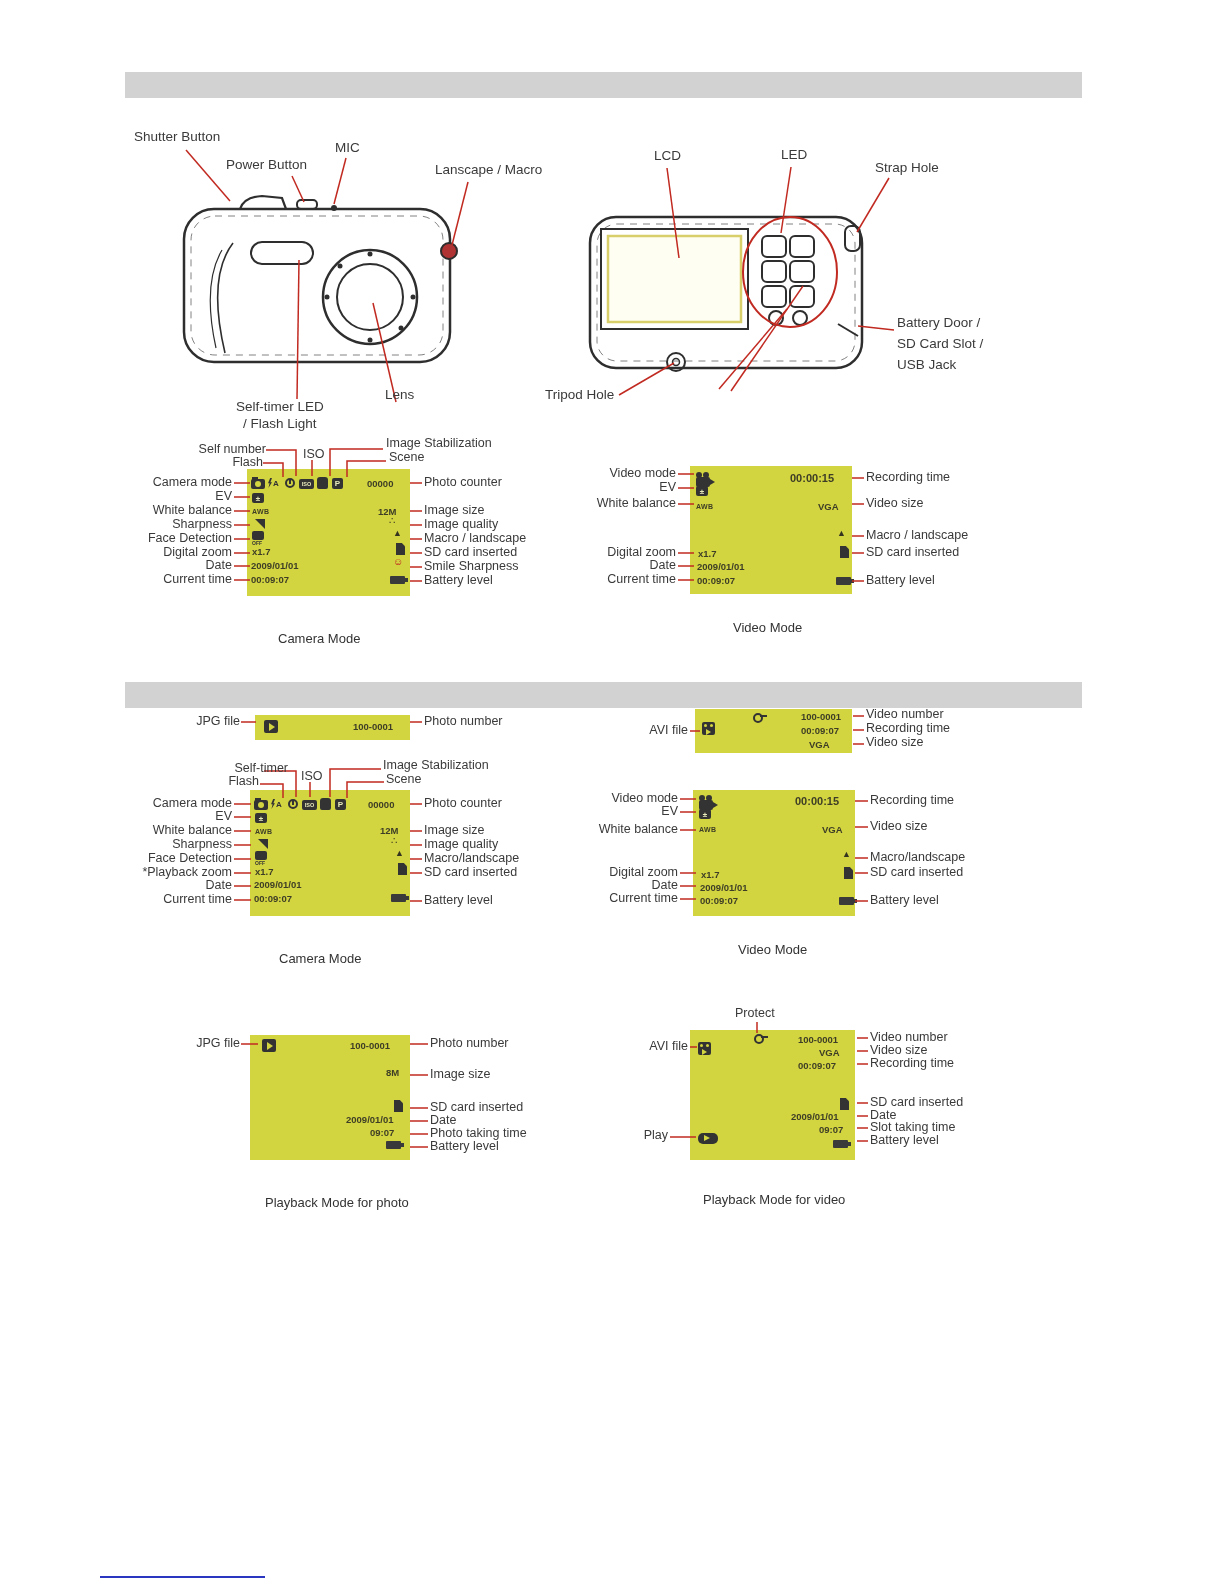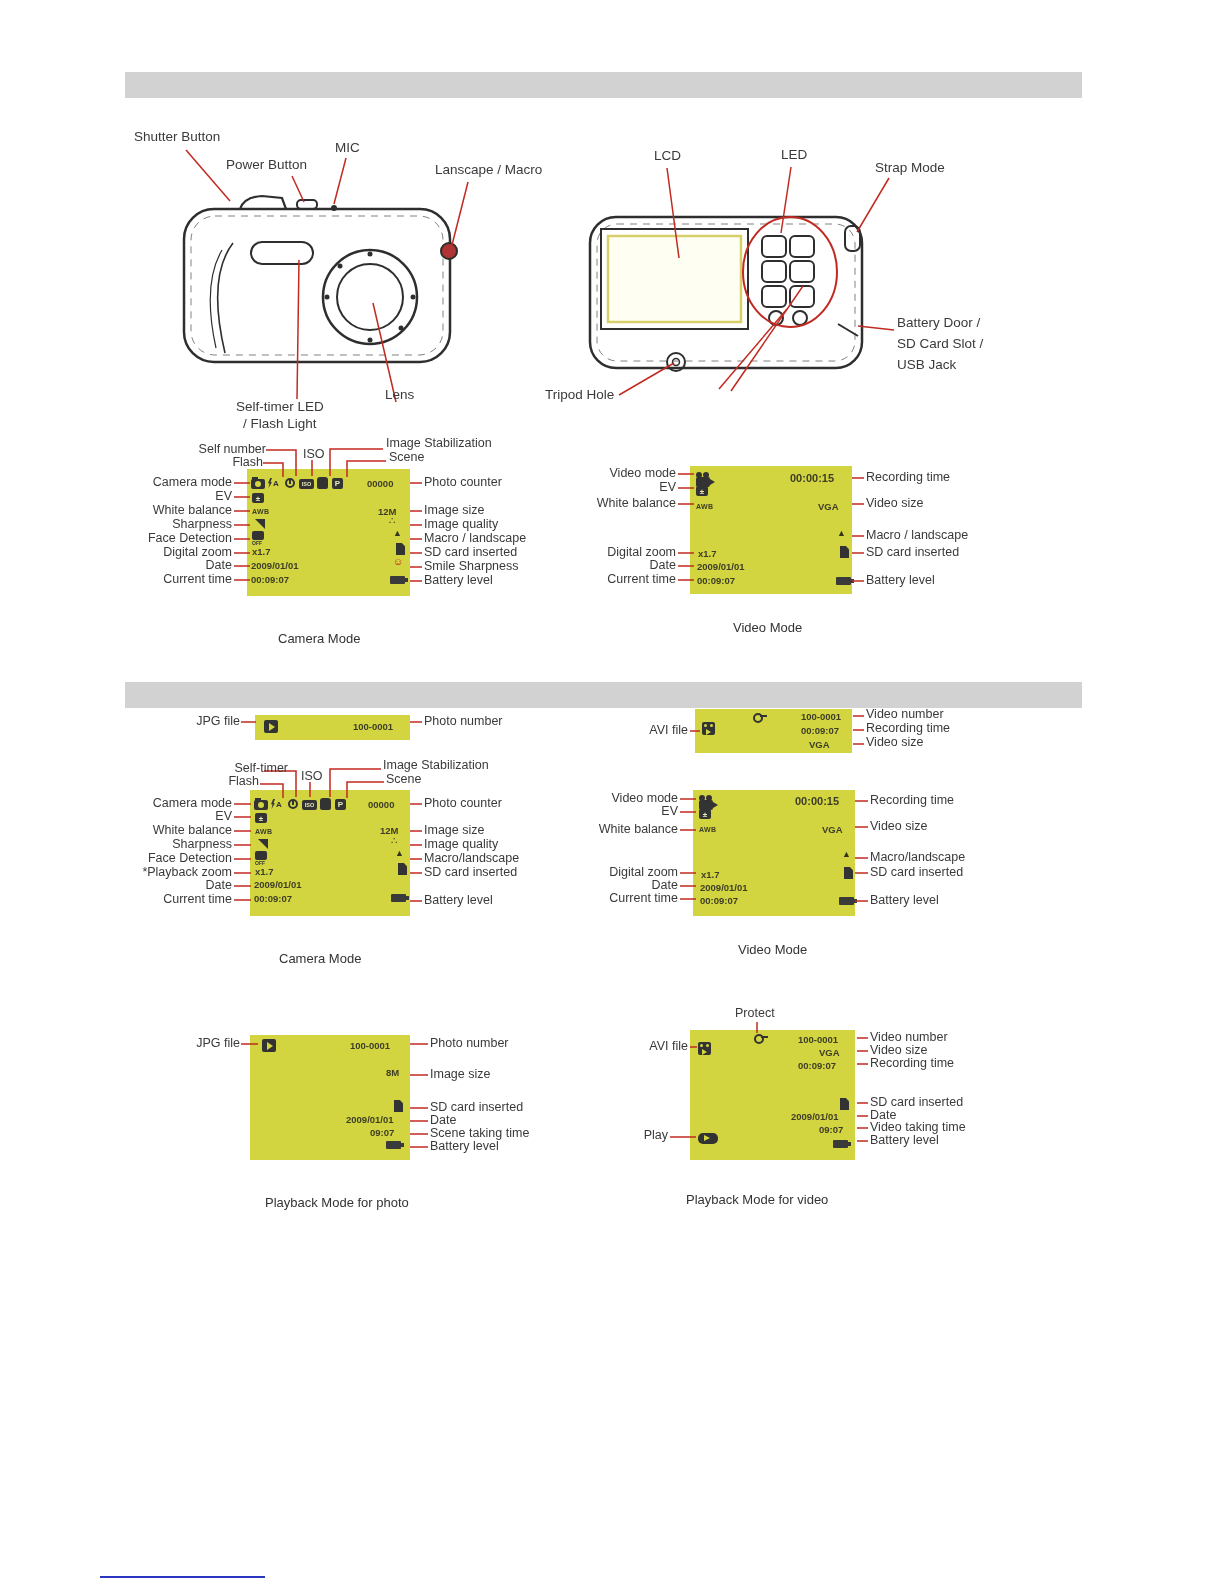--- a/index.html
+++ b/index.html
@@ -214,21 +214,21 @@
 
   <div class="lab2" style="left:134px;top:130px">Shutter Button</div>
   <div class="lab2" style="left:226px;top:158px">Power Button</div>
   <div class="lab2" style="left:335px;top:141px">MIC</div>
   <div class="lab2" style="left:435px;top:163px">Lanscape / Macro</div>
   <div class="lab2" style="left:236px;top:400px">Self-timer LED</div>
   <div class="lab2" style="left:243px;top:417px">/ Flash Light</div>
   <div class="lab2" style="left:385px;top:388px">Lens</div>
   <div class="lab2" style="left:654px;top:149px">LCD</div>
   <div class="lab2" style="left:781px;top:148px">LED</div>
-  <div class="lab2" style="left:875px;top:161px">Strap Mode</div>
+  <div class="lab2" style="left:875px;top:161px">Strap Hole</div>
   <div class="lab2" style="left:897px;top:316px">Battery Door /</div>
   <div class="lab2" style="left:897px;top:337px">SD Card Slot /</div>
   <div class="lab2" style="left:897px;top:358px">USB Jack</div>
   <div class="lab2" style="left:545px;top:388px">Tripod Hole</div>
 
   <div class="screen" style="left:247px;top:469px;width:163px;height:127px">
     <div class="ic ic-cam" style="left:4px;top:10px"></div>
     <div class="ic ic-flash" style="left:21px;top:9px">
         <i class="bolt"></i>
         <b>A</b>
@@ -404,21 +404,21 @@
     <div class="ic ic-sd" style="left:144px;top:65px"></div>
     <span class="st" style="left:96px;top:80px">2009/01/01</span>
     <span class="st" style="left:120px;top:93px">09:07</span>
     <div class="ic ic-batt" style="left:136px;top:106px"></div>
   </div>
   <div class="lab" style="right:985px;top:1037px">JPG file</div>
   <div class="lab" style="left:430px;top:1037px">Photo number</div>
   <div class="lab" style="left:430px;top:1068px">Image size</div>
   <div class="lab" style="left:430px;top:1101px">SD card inserted</div>
   <div class="lab" style="left:430px;top:1114px">Date</div>
-  <div class="lab" style="left:430px;top:1127px">Scene taking time</div>
+  <div class="lab" style="left:430px;top:1127px">Photo taking time</div>
   <div class="lab" style="left:430px;top:1140px">Battery level</div>
   <div class="cap" style="left:265px;top:1195px">Playback Mode for photo</div>
 
   <div class="screen" style="left:690px;top:1030px;width:165px;height:130px">
     <div class="ic ic-avi" style="left:8px;top:12px"></div>
     <div class="ic ic-key" style="left:64px;top:4px"></div>
     <span class="st" style="left:108px;top:5px">100-0001</span>
     <span class="st" style="left:129px;top:18px">VGA</span>
     <span class="st" style="left:108px;top:31px">00:09:07</span>
     <div class="ic ic-sd" style="left:150px;top:68px"></div>
@@ -428,19 +428,19 @@
     <div class="ic ic-batt" style="left:143px;top:110px"></div>
   </div>
   <div class="lab" style="left:735px;top:1007px">Protect</div>
   <div class="lab" style="right:537px;top:1040px">AVI file</div>
   <div class="lab" style="right:557px;top:1129px">Play</div>
   <div class="lab" style="left:870px;top:1031px">Video number</div>
   <div class="lab" style="left:870px;top:1044px">Video size</div>
   <div class="lab" style="left:870px;top:1057px">Recording time</div>
   <div class="lab" style="left:870px;top:1096px">SD card inserted</div>
   <div class="lab" style="left:870px;top:1109px">Date</div>
-  <div class="lab" style="left:870px;top:1121px">Video taking time</div>
+  <div class="lab" style="left:870px;top:1121px">Slot taking time</div>
   <div class="lab" style="left:870px;top:1134px">Battery level</div>
-  <div class="cap" style="left:686px;top:1192px">Playback Mode for video</div>
+  <div class="cap" style="left:703px;top:1192px">Playback Mode for video</div>
 
   <div class="link-line" style="left:100px;top:1576px;width:165px;height:2px"></div>
 
 </div>
 
 </body></html>

